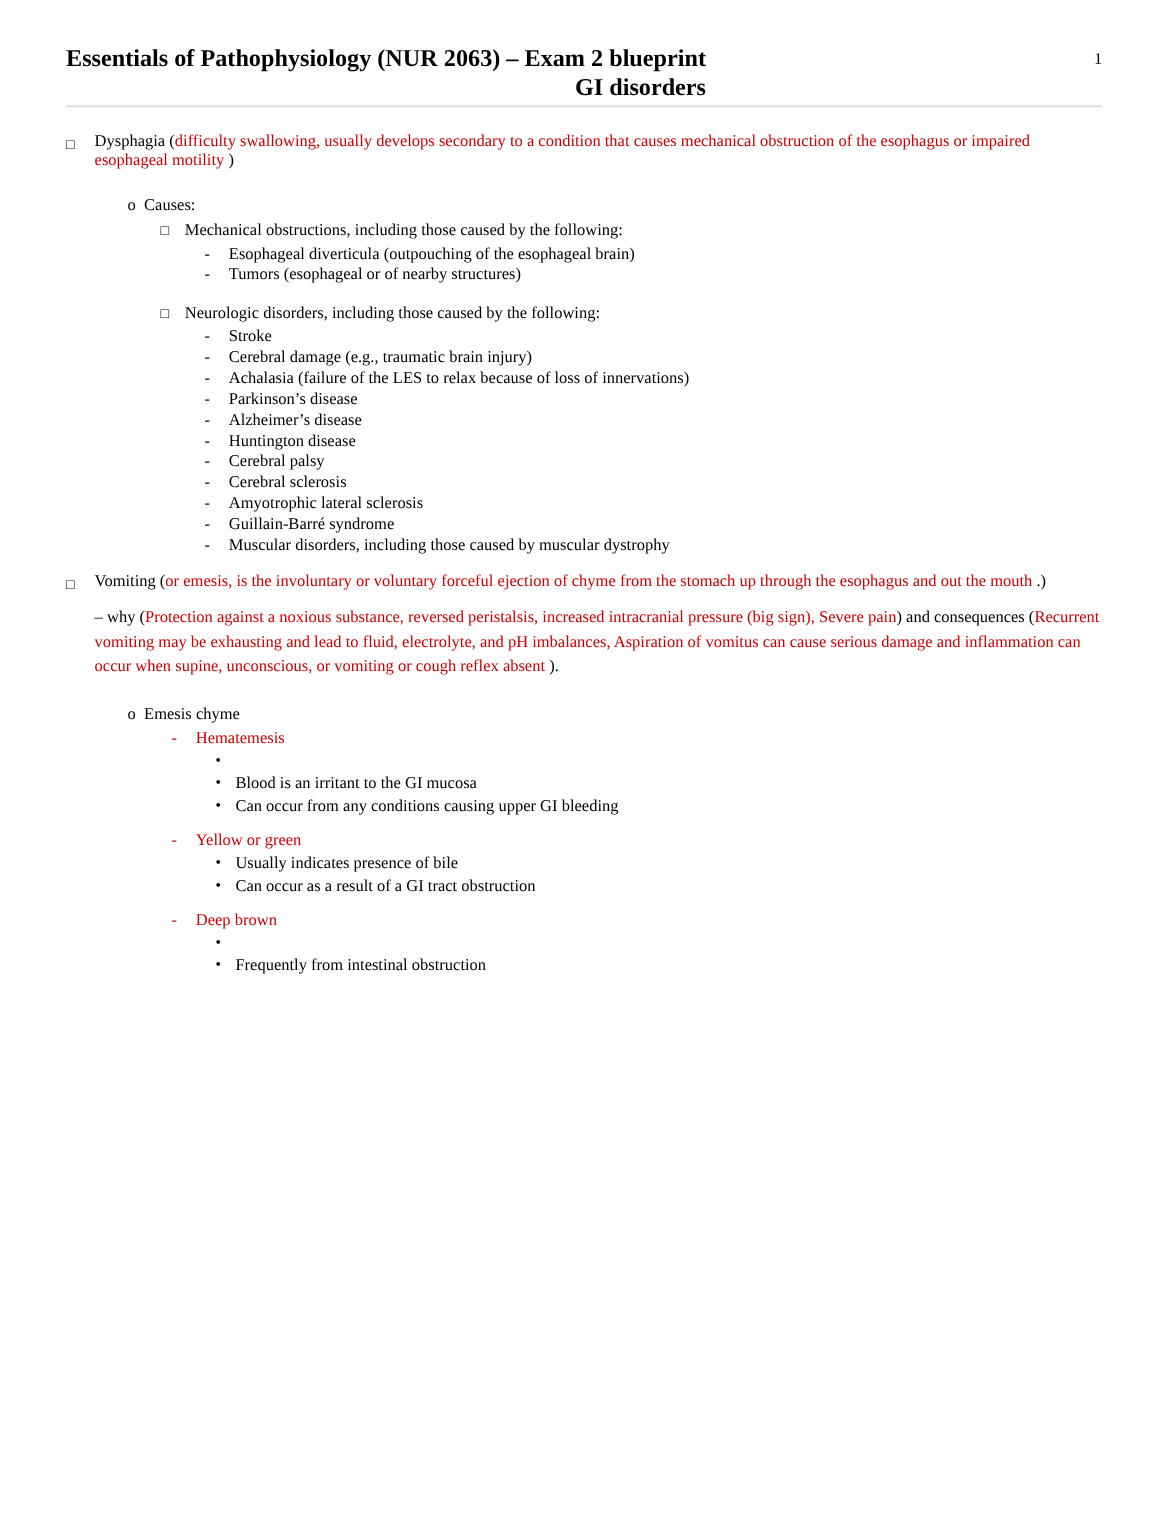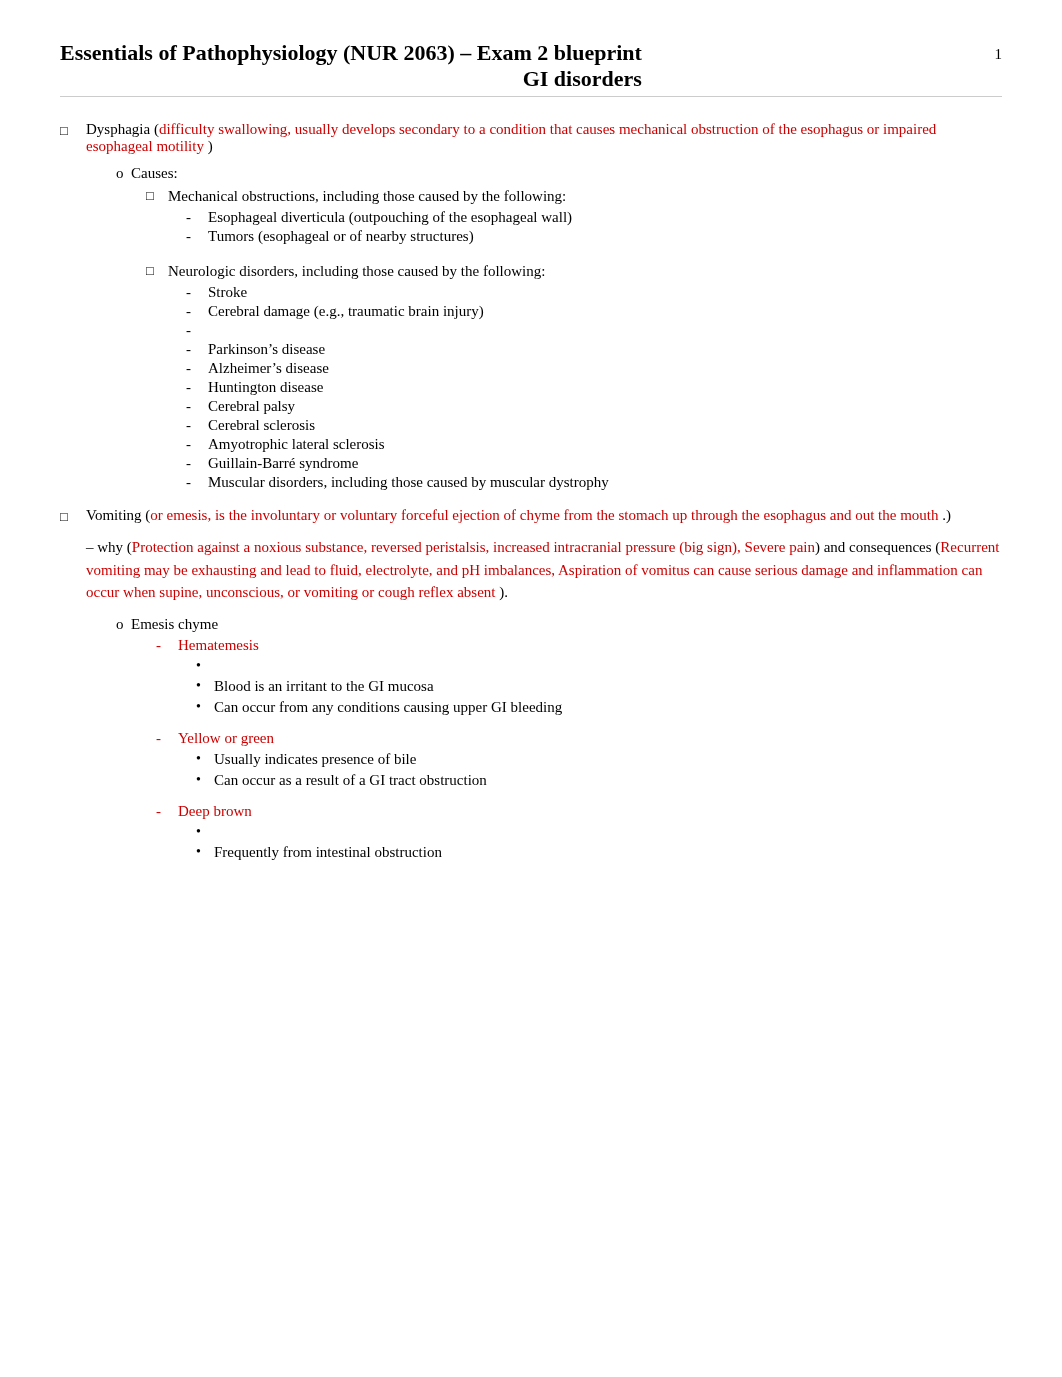--- a/index.html
+++ b/index.html
@@ -59,21 +59,21 @@
       min-width: 16px;
     }
     .item-content {
       flex: 1;
     }
     .red-text {
       color: #cc0000;
     }
     .indent-o {
       margin-left: 30px;
-      margin-top: 10px;
+      margin-top: 24px;
     }
     .indent-o-label {
       font-family: 'Times New Roman', Times, serif;
       font-size: 15px;
       margin-bottom: 4px;
     }
     .indent-square {
       margin-left: 30px;
       margin-top: 6px;
     }
@@ -154,21 +154,21 @@
         </div>
 
         <div class="indent-square">
           <div class="indent-square-item">
             <span class="sq-bullet">□</span>
             <span>Mechanical obstructions, including those caused by the following:</span>
           </div>
           <div class="dash-list">
             <div class="dash-item">
               <span class="dash-sym">-</span>
-              <span>Esophageal diverticula (outpouching of the esophageal wall)</span>
+              <span>Esophageal diverticula (outpouching of the esophageal brain)</span>
             </div>
             <div class="dash-item">
               <span class="dash-sym">-</span>
               <span>Tumors (esophageal or of nearby structures)</span>
             </div>
           </div>
         </div>
 
         <div class="spacer"></div>
 
@@ -181,20 +181,21 @@
             <div class="dash-item">
                 <span class="dash-sym">-</span>
                 <span>Stroke</span>
               </div>
             <div class="dash-item">
                 <span class="dash-sym">-</span>
                 <span>Cerebral damage (e.g., traumatic brain injury)</span>
               </div>
             <div class="dash-item">
                 <span class="dash-sym">-</span>
+                <span>Achalasia (failure of the LES to relax because of loss of innervations)</span>
               </div>
             <div class="dash-item">
                 <span class="dash-sym">-</span>
                 <span>Parkinson’s disease</span>
               </div>
             <div class="dash-item">
                 <span class="dash-sym">-</span>
                 <span>Alzheimer’s disease</span>
               </div>
             <div class="dash-item">

